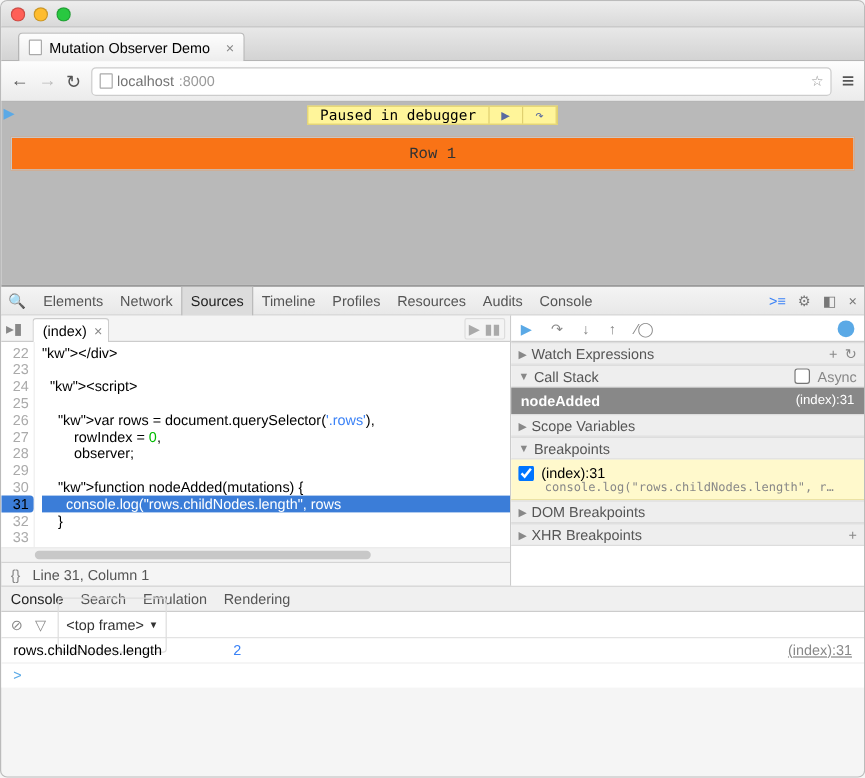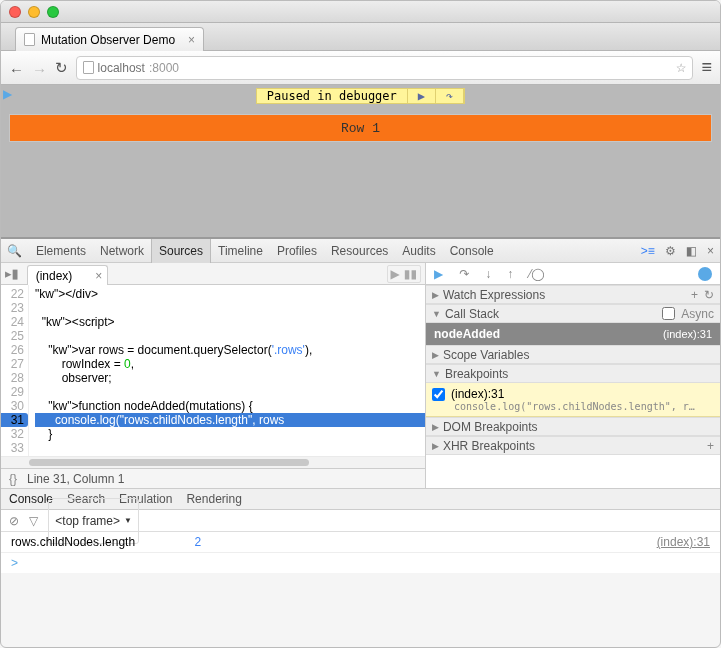--- a/index.html
+++ b/index.html
@@ -27,21 +27,21 @@
 .pausedbanner span{border-right:1px solid #e0d070;padding:0 10px;font-family:monospace;font-size:12px;}
 .pausedbanner .pbtn{color:#5a6aa0;cursor:pointer;}
 .prow{margin-top:10px;height:28px;background:#f97316;text-align:center;font-family:Liberation Mono, monospace;font-size:13px;color:#333;line-height:28px;border:1px solid #c7c7c7;}
 .devtabbar{height:26px;border-top:2px solid #9a9a9a;border-bottom:1px solid #ccc;background:linear-gradient(#f4f4f4,#e8e8e8);display:flex;align-items:center;padding:0 6px;gap:14px;color:#555;}
 .devtabbar .lab{cursor:pointer;}
 .devtabbar .active{color:#222;background:#dcdcdc;padding:5px 7px;border-left:1px solid #bbb;border-right:1px solid #bbb;margin:0 -7px;}
 .devtabbar .right{margin-left:auto;display:flex;gap:10px;color:#777;font-size:14px;}
 .editorrow{display:flex;height:226px;border-bottom:1px solid #ccc;}
 .leftpane{width:425px;border-right:1px solid #ccc;display:flex;flex-direction:column;}
 .filetabs{height:22px;border-bottom:1px solid #ccc;background:#f4f4f4;display:flex;align-items:center;padding:0 4px;gap:4px;}
-.filetabs .ft{height:20px;padding:3px 35px 0 8px;background:#fff;border:1px solid #ccc;border-bottom:none;border-radius:3px 3px 0 0;position:relative;top:1px;font-size:11px;}
+.filetabs .ft{height:20px;padding:3px 18px 0 8px;background:#fff;border:1px solid #ccc;border-bottom:none;border-radius:3px 3px 0 0;position:relative;top:1px;font-size:11px;}
 .filetabs .ftx{position:absolute;right:5px;top:3px;color:#888;}
 .sidebaricon{color:#888;font-size:13px;margin-right:4px;}
 .miniright{margin-left:auto;display:flex;gap:4px;color:#aaa;font-size:11px;border:1px solid #ddd;padding:1px 3px;border-radius:2px;}
 .code{flex:1;display:flex;font-family:Menlo,Consolas,monospace;font-size:11px;overflow:hidden;background:#fff;}
 .gutter{width:28px;background:#fff;border-right:1px solid #eee;text-align:right;color:#aaa;padding:2px 4px 0 0;line-height:14px;}
 .gutter div{height:14px;}
 .gutter .gactive{background:#3b7dd8;color:#000000;border-radius:0 3px 3px 0;padding-right:4px;margin-right:-4px;}
 .codebody{flex:1;padding:2px 0 0 6px;line-height:14px;white-space:pre;overflow:hidden;}
 .codebody div{height:14px;}
 .codebody .hl{background:#3b7dd8;color:#fff;}

